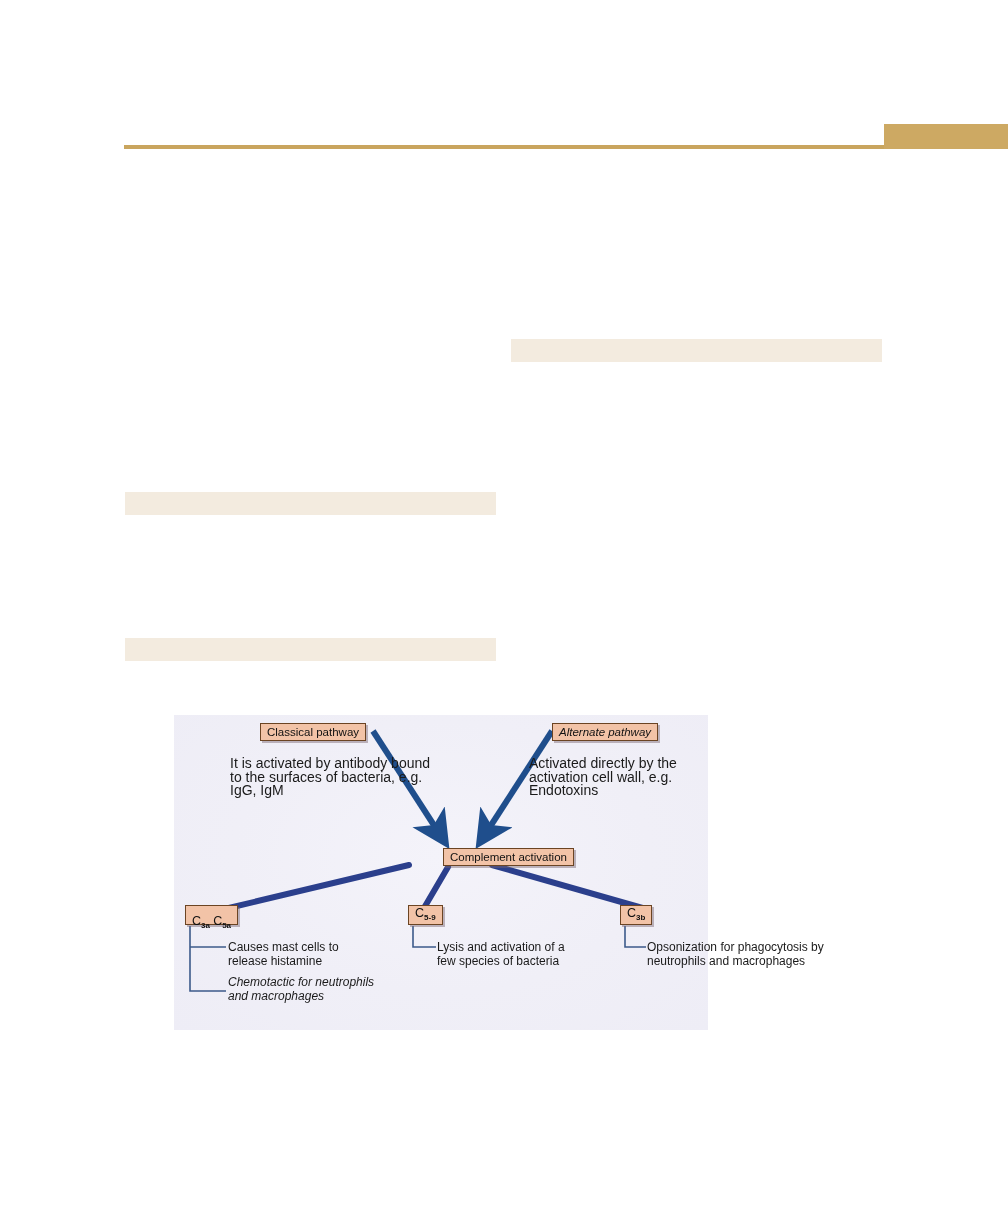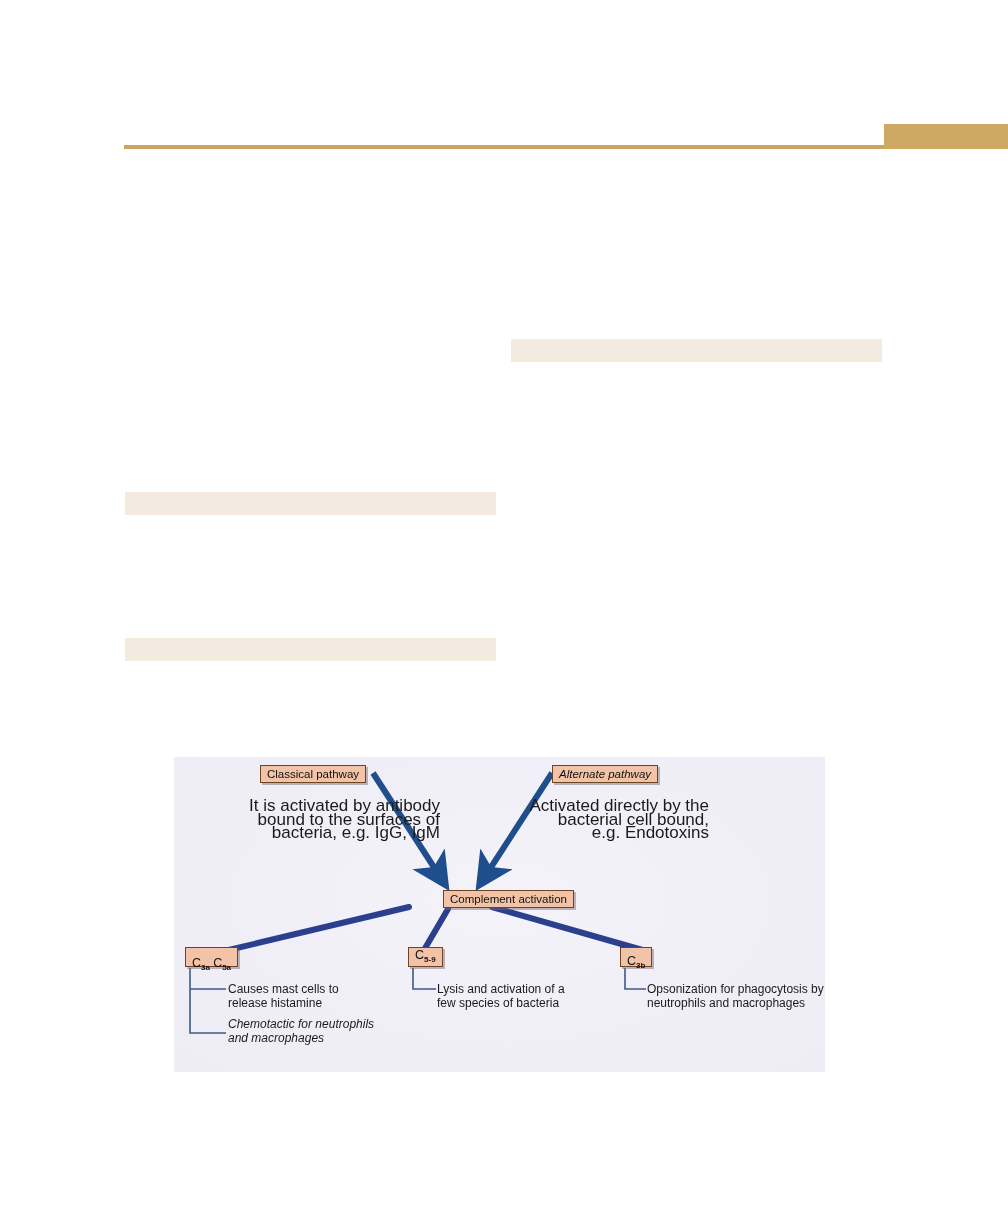--- a/index.html
+++ b/index.html
@@ -62,22 +62,22 @@
     left: 125px;
     top: 638px;
     width: 371px;
     height: 23px;
   }
 
   
   #figure-panel {
     position: absolute;
     left: 174px;
-    top: 757px;
-    width: 651px;
+    top: 715px;
+    width: 534px;
     height: 315px;
     background: radial-gradient(ellipse at 50% 45%, #f4f3fa 0%, #f0eff7 55%, #eeedf6 100%);
   }
   #figure-svg {
     position: absolute;
     left: 0;
     top: 0;
     width: 651px;
     height: 315px;
   }
@@ -104,30 +104,30 @@
   }
   .node-main-letter {
     font-size: 12.5px;
   }
 
   #node-classical  { left: 86px;  top: 8px;   height: 18px; }
   #node-alternate  { left: 378px; top: 8px;   height: 18px; font-style: italic; }
   #node-complement { left: 230px; top: 133px; height: 18px; margin-left: 39px; }
   #node-c3a-c5a    { left: 11px;  top: 190px; height: 20px; padding-top: 8px; }
   #node-c59        { left: 234px; top: 190px; height: 20px; padding-top: 0; }
-  #node-c3b        { left: 446px; top: 190px; height: 20px; padding-top: 6px; }
+  #node-c3b        { left: 446px; top: 190px; height: 20px; padding-top: 0; }
 
   
   .pathway-desc {
     position: absolute;
     color: #1a1a1a;
     font-family: "Liberation Sans", sans-serif;
-    font-size: 17px;
+    font-size: 14px;
     line-height: 13.5px;
-    text-align: right;
+    text-align: left;
   }
   #desc-classical { left: 56px;  top: 42px; width: 210px; }
   #desc-alternate { left: 355px; top: 42px; width: 180px; }
 
   
   .effect-text {
     position: absolute;
     color: #1a1a1a;
     font-family: "Liberation Sans", sans-serif;
     font-size: 12px;
@@ -182,21 +182,21 @@
 
     <path d="M451,211 L451,232 L472,232" fill="none" stroke="#3c5a8a" stroke-width="1.6"></path>
   </svg>
 
   <div class="node-box" id="node-classical">Classical pathway</div>
 
   <div class="node-box" id="node-alternate">Alternate pathway</div>
 
   <div class="pathway-desc" id="desc-classical">It is activated by antibody bound to the surfaces of bacteria, e.g. IgG, IgM</div>
 
-  <div class="pathway-desc" id="desc-alternate">Activated directly by the bacterial cell bound, e.g. Endotoxins</div>
+  <div class="pathway-desc" id="desc-alternate">Activated directly by the activation cell wall, e.g. Endotoxins</div>
 
   <div class="node-box" id="node-complement">Complement activation</div>
 
   <div class="node-box" id="node-c3a-c5a">
     <span class="node-main-letter">C</span><span class="node-sub">3a</span>&nbsp;<span class="node-main-letter">C</span><span class="node-sub">5a</span>
   </div>
 
   <div class="node-box" id="node-c59">
     <span class="node-main-letter">C</span><span class="node-sub">5-9</span>
   </div>

